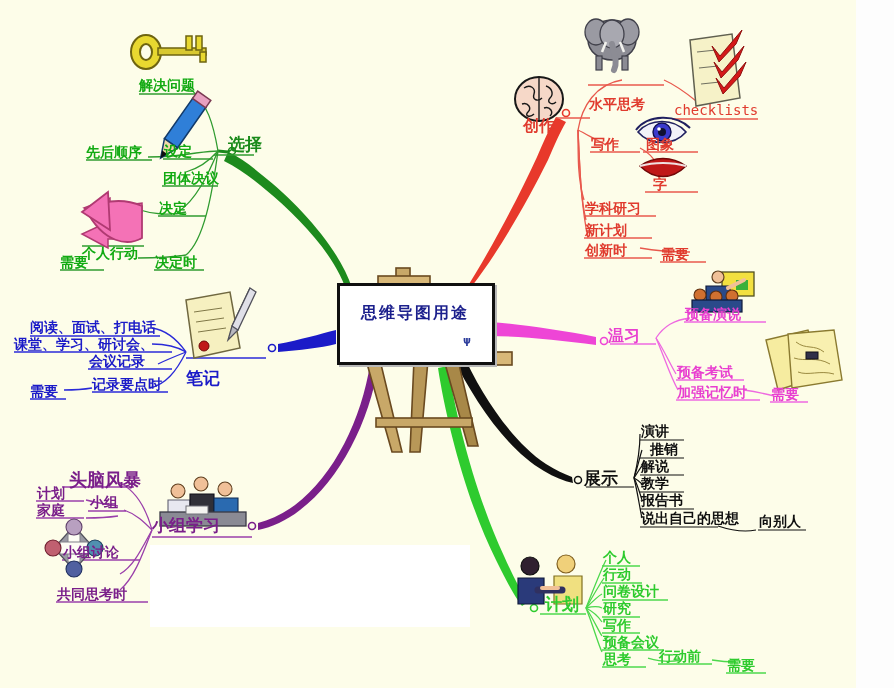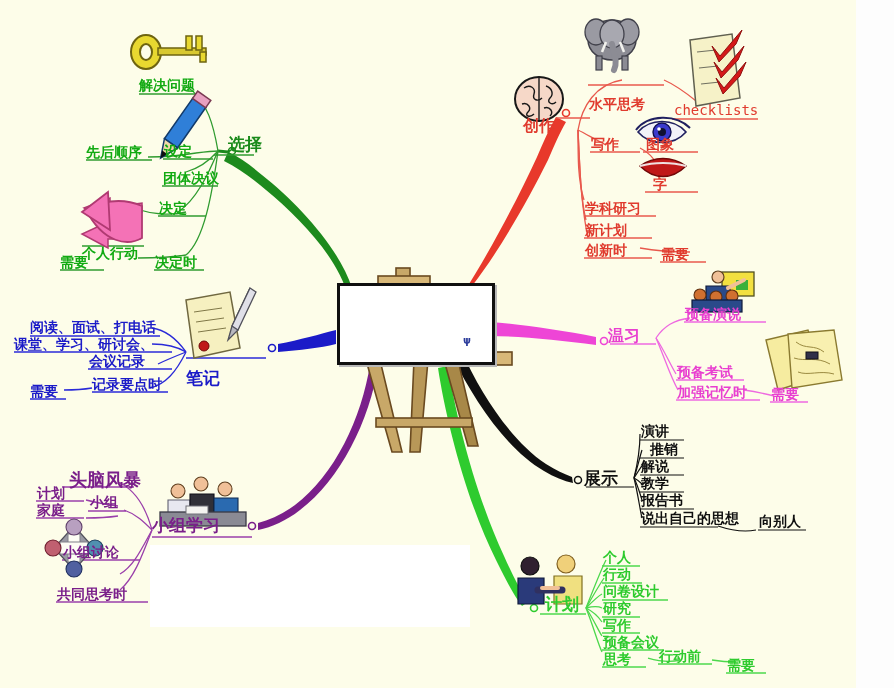--- a/index.html
+++ b/index.html
@@ -385,20 +385,21 @@
       <polygon points="414,360 428,360 420,452 410,452" fill="#b89858"></polygon>
       <polygon points="444,360 458,360 478,446 468,446" fill="#a88848"></polygon>
       <rect x="376" y="418" width="96" height="9" fill="#c8a868"></rect>
       <rect x="344" y="352" width="168" height="13" fill="#d8b878"></rect>
       <rect x="396" y="268" width="14" height="24" fill="#c8a868"></rect>
       <rect x="378" y="276" width="52" height="10" fill="#d8b878"></rect>
     </g>
   </svg>
 
   <div id="board"></div>
+  <div id="board-title" class="cjk">思维导图用途</div>
   <div id="board-mark">ψ</div>
 
   <div class="lbl cjk c-green" style="left:228px;top:136px;font-size:17px;">选择</div>
   <div class="lbl cjk c-green2" style="left:139px;top:78px;font-size:14px;">解决问题</div>
   <div class="lbl cjk c-green2" style="left:164px;top:144px;font-size:14px;">设定</div>
   <div class="lbl cjk c-green2" style="left:86px;top:145px;font-size:14px;">先后顺序</div>
   <div class="lbl cjk c-green2" style="left:163px;top:171px;font-size:14px;">团体决议</div>
   <div class="lbl cjk c-green2" style="left:159px;top:201px;font-size:14px;">决定</div>
   <div class="lbl cjk c-green2" style="left:82px;top:246px;font-size:14px;">个人行动</div>
   <div class="lbl cjk c-green2" style="left:155px;top:255px;font-size:14px;">决定时</div>

